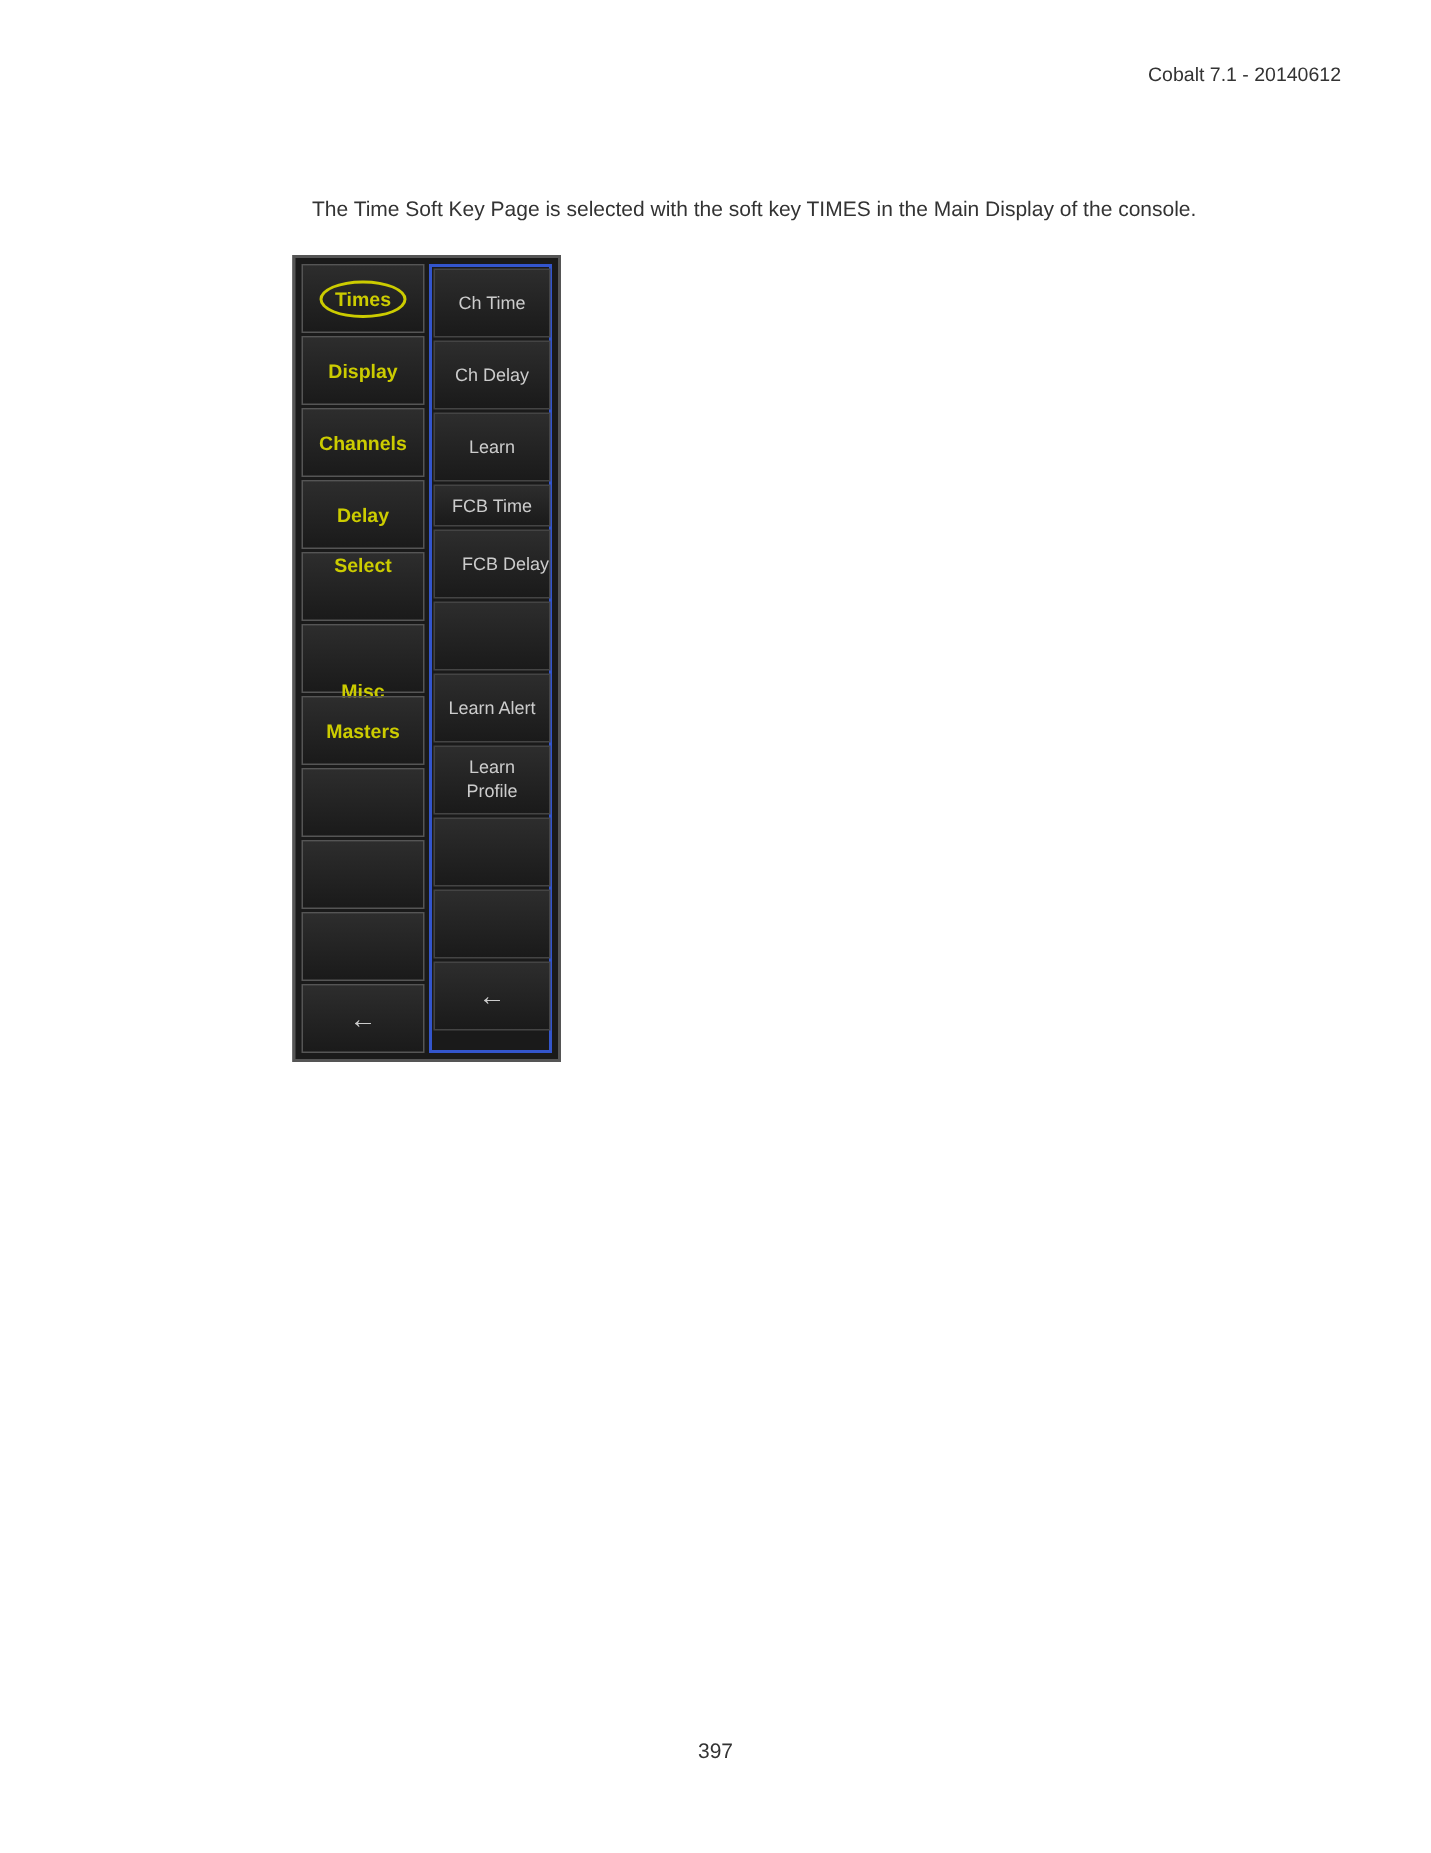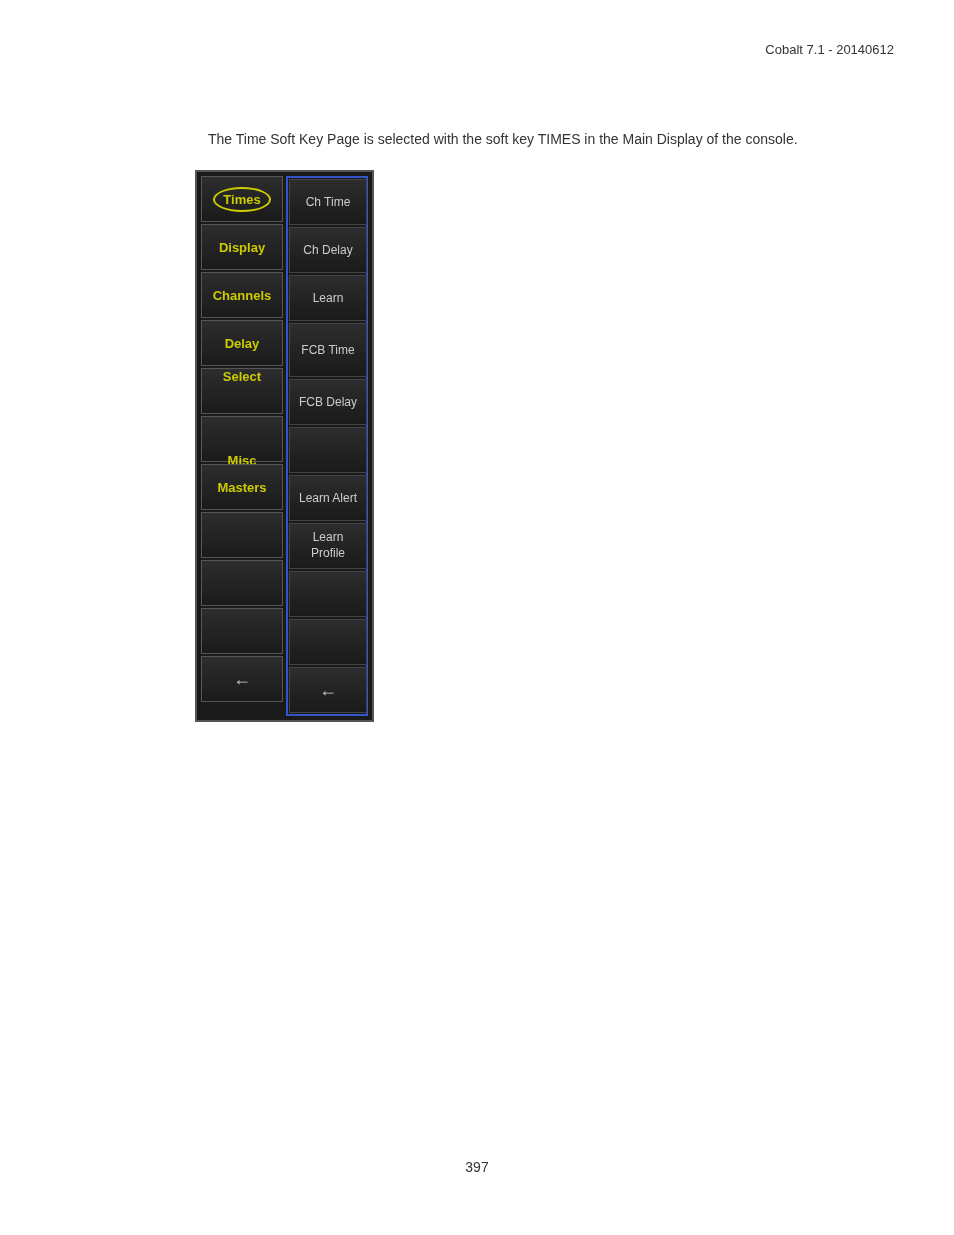--- a/index.html
+++ b/index.html
@@ -73,25 +73,25 @@
     </div>
 
     <div style="width:78px; height:46px; background: linear-gradient(to bottom, #2d2d2d, #1a1a1a); border:1px solid #444; display:flex; align-items:center; justify-content:center;">
       <span style="color:#cccccc; font-size:12px; font-family:Arial,sans-serif;">Ch Delay</span>
     </div>
 
     <div style="width:78px; height:46px; background: linear-gradient(to bottom, #2d2d2d, #1a1a1a); border:1px solid #444; display:flex; align-items:center; justify-content:center;">
       <span style="color:#cccccc; font-size:12px; font-family:Arial,sans-serif;">Learn</span>
     </div>
 
-    <div style="width:78px; height:54px; background: linear-gradient(to bottom, #2d2d2d, #1a1a1a); border:1px solid #444; display:flex; align-items:center; justify-content:center;">
+    <div style="width:78px; height:28px; background: linear-gradient(to bottom, #2d2d2d, #1a1a1a); border:1px solid #444; display:flex; align-items:center; justify-content:center;">
       <span style="color:#cccccc; font-size:12px; font-family:Arial,sans-serif;">FCB Time</span>
     </div>
 
-    <div style="width:78px; height:46px; background: linear-gradient(to bottom, #2d2d2d, #1a1a1a); border:1px solid #444; display:flex; align-items:center; justify-content:center;">
+    <div style="width:78px; height:46px; background: linear-gradient(to bottom, #2d2d2d, #1a1a1a); border:1px solid #444; display:flex; align-items:center; justify-content:flex-end;">
       <span style="color:#cccccc; font-size:12px; font-family:Arial,sans-serif;">FCB Delay</span>
     </div>
 
     <div style="width:78px; height:46px; background: linear-gradient(to bottom, #2d2d2d, #1a1a1a); border:1px solid #444;">
     </div>
 
     <div style="width:78px; height:46px; background: linear-gradient(to bottom, #2d2d2d, #1a1a1a); border:1px solid #444; display:flex; align-items:center; justify-content:center;">
       <span style="color:#cccccc; font-size:12px; font-family:Arial,sans-serif;">Learn Alert</span>
     </div>
 

